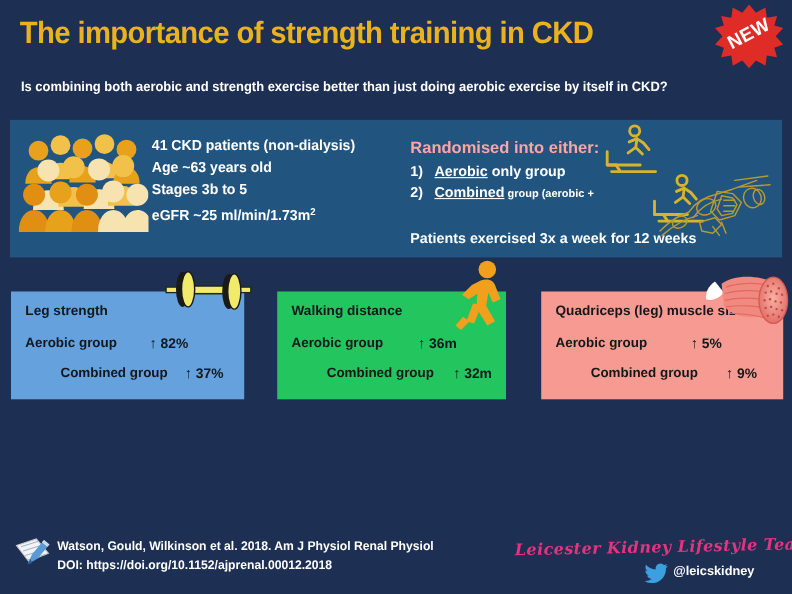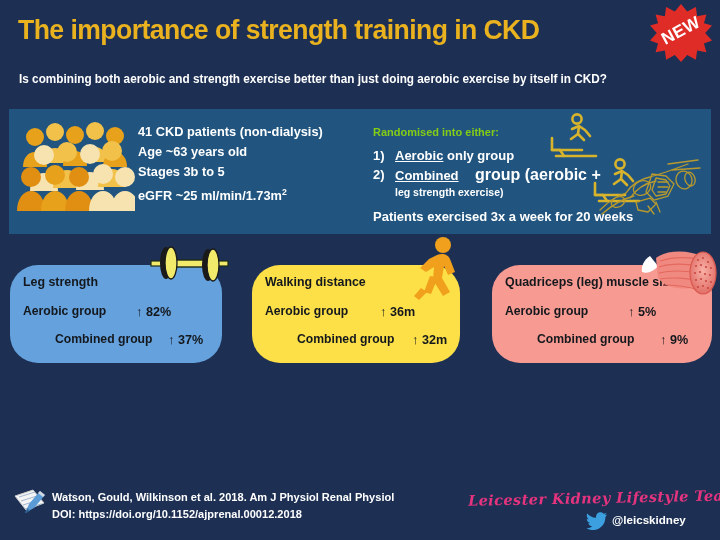--- a/index.html
+++ b/index.html
@@ -69,51 +69,50 @@
     position: absolute; left: 129px; top: 13px;
     color: #ffffff; font-size: 13.2px; font-weight: bold;
     line-height: 20px;
     transform: scaleX(0.97);
     transform-origin: left top;
   }
   .patient-lines .sup { font-size: 9px; vertical-align: super; }
 
   .rand-title {
     position: absolute; left: 364px; top: 17px;
-    color: #84cc16; font-size: 11px; font-weight: bold;
+    color: #fca5a5; font-size: 15px; font-weight: bold;
     white-space: nowrap;
   }
   .rand-list {
     position: absolute; left: 364px; top: 38px;
     color: #ffffff; font-size: 13px; font-weight: bold;
     width: 260px;
   }
   .rand-row { display: flex; margin-bottom: 2px; line-height: 17px; }
   .rand-num { width: 22px; flex: 0 0 22px; }
   .rand-txt { flex: 1; }
   .rand-txt u { text-decoration: underline; }
-  .rand-small { font-size: 16px; font-weight: bold; padding-left: 12px; }
+  .rand-small { font-size: 10px; font-weight: bold; }
   .sub-line {
     display: block; font-size: 10.5px; font-weight: bold;
     margin-left: 0px;
   }
   .weeks {
     position: absolute; left: 364px; top: 100px;
     color: #ffffff; font-size: 13px; font-weight: bold;
     white-space: nowrap;
   }
 
   .treadmill { position: absolute; }
   .legpress { position: absolute; left: 596px; top: 158px; }
 
   
   .card {
     position: absolute; top: 265px; height: 98px;
     color: #14181d;
-    border-radius: 28px;
   }
   .card .card-title {
     position: absolute; left: 13px; top: 10px;
     font-size: 12.4px; font-weight: bold;
     white-space: nowrap;
   }
   .card .row-label {
     position: absolute; left: 13px;
     font-size: 12.2px; font-weight: bold;
     white-space: nowrap;
@@ -121,21 +120,21 @@
   .card .row-value {
     position: absolute;
     font-size: 12.6px; font-weight: bold;
     white-space: nowrap;
   }
   .row-1 { top: 39px; text-align: center; }
   .row-2 { top: 67px; margin-left: 32px; }
   .uparrow { font-size: 13px; font-weight: bold; }
 
   #card-leg   { left: 10px;  width: 212px; background: #64a1dd; }
-  #card-walk  { left: 252px; width: 208px; background: #fde047; text-decoration: underline; }
+  #card-walk  { left: 252px; width: 208px; background: #22c55e; text-decoration: underline; }
   #card-quad  { left: 492px; width: 220px; background: #f79a91; }
 
   #card-leg  .row-value { left: 126px; }
   #card-walk .row-value { left: 128px; }
   #card-quad .row-value { left: 136px; }
 
   .dumbbell { position: absolute; left: 148px; top: 242px; }
   .walker   { position: absolute; left: 412px; top: 236px; }
   .muscle   { position: absolute; left: 640px; top: 248px; }
 
@@ -240,25 +239,25 @@
 
     <div class="rand-title">Randomised into either:</div>
 
     <div class="rand-list">
       <div class="rand-row">
         <span class="rand-num">1)</span>
         <span class="rand-txt"><u>Aerobic</u><span> only group</span></span>
       </div>
       <div class="rand-row">
         <span class="rand-num">2)</span>
-        <span class="rand-txt"><u>Combined</u><span class="rand-small"> group (aerobic +</span><span class="sub-line">leg strength exercise)</span></span>
+        <span class="rand-txt"><u>Combined</u><span class="rand-small"> group (aerobic +</span></span>
       </div>
     </div>
 
-    <div class="weeks">Patients exercised 3x a week for 20 weeks</div>
+    <div class="weeks">Patients exercised 3x a week for 12 weeks</div>
   </div>
 
   <svg class="treadmill" style="left:545px; top:112px;" width="62" height="52" viewBox="0 0 62 52">
     <g fill="none" stroke="#d8b32c" stroke-width="2.6" stroke-linejoin="round" stroke-linecap="round">
       <circle cx="32" cy="7" r="4.6"></circle>
       <path d="M27 17l7-3 6 4 5 6"></path>
       <path d="M34 14l-1 8 6 6"></path>
       <path d="M33 22l-7 5"></path>
       <path d="M7 26v12h30"></path>
       <path d="M7 38h8"></path>

